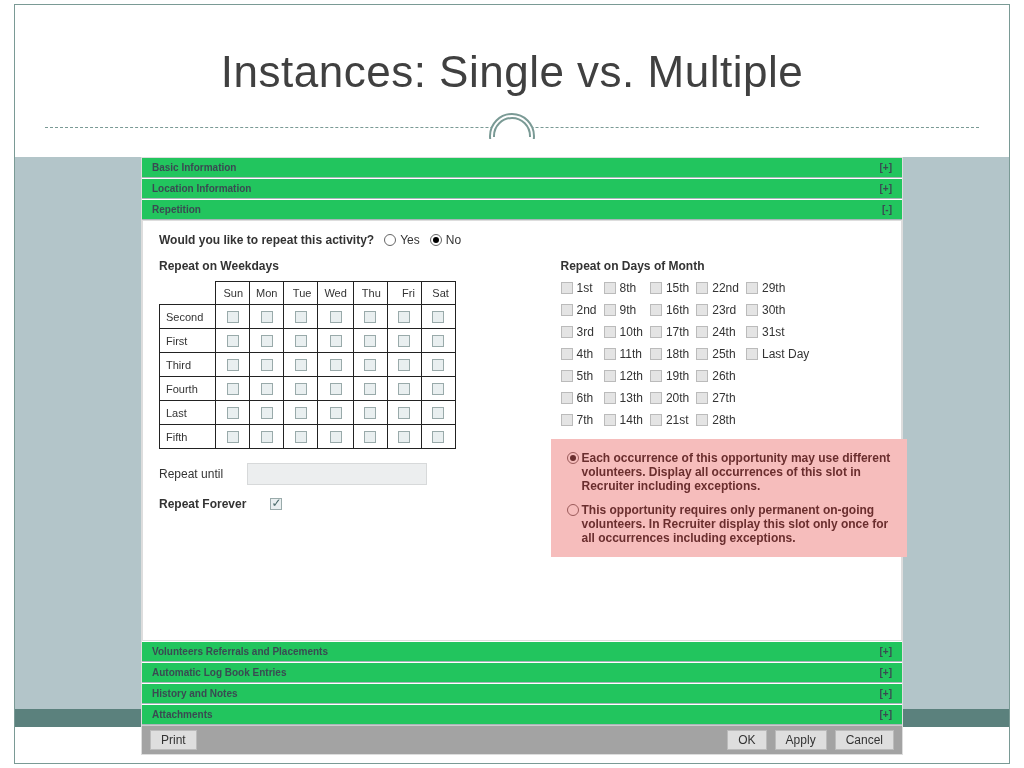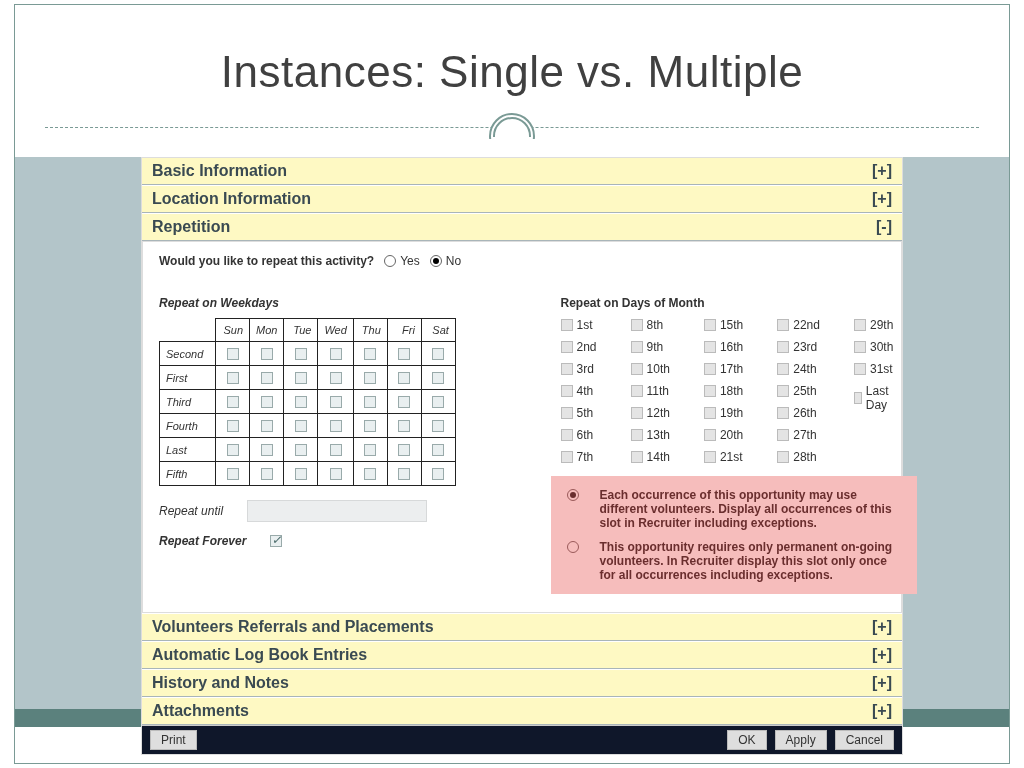--- a/index.html
+++ b/index.html
@@ -76,50 +76,50 @@
     top: 152px;
     left: 126px;
     right: 106px;
     bottom: 8px;
     background: #f3f3f3;
     border:1px solid #ddd;
     display:flex;
     flex-direction:column;
   }
   .accordion-row {
-    background: #fef9c3;
+    background: #22c55e;
     border-top:1px solid #fff;
     border-bottom:1px solid #a9b5b9;
     padding: 4px 10px;
     display:flex;
     justify-content:space-between;
     font-weight:bold;
     color:#3a4a52;
-    font-size:16px;
+    font-size:10px;
   }
   .accordion-row.first { border-top:none; }
   .main {
     background:#fff;
     border:1px solid #ddd;
     padding:12px 16px 8px 16px;
     flex: 1 1 auto;
     position:relative;
     display:flex;
     flex-direction:column;
   }
-  .q-line { display:flex; gap:10px; margin-bottom:28px; }
+  .q-line { display:flex; gap:10px; margin-bottom:12px; }
   .q-label { font-weight:bold; font-size:12px; }
   .radio { display:inline-flex; align-items:center; gap:4px; font-size:12px; }
   .radio-dot {
     width:12px;height:12px;border:1px solid #666;border-radius:50%;display:inline-flex;align-items:center;justify-content:center;background:#fff;
   }
   .radio-dot.sel::after { content:""; width:6px;height:6px;border-radius:50%;background:#000; }
 
   .cols { display:flex; gap:24px; }
-  .col-left { flex: 0 0 52%; font-style: italic; }
+  .col-left { flex: 0 0 52%; }
   .col-right { flex: 1; }
   .sec-head { font-weight:bold; font-size:12px; margin-bottom:8px; }
 
   .wk-table { border-collapse:collapse; }
   .wk-table th, .wk-table td { border:1px solid #222; text-align:center; font-size:11px; }
   .wk-table th { padding:5px 6px; font-weight:normal; background:#fff;text-align:right; }
   .wk-table thead th:first-child { border:none; background:transparent; }
   .wk-table td.rh { width:56px; text-align:left; padding-left:6px; background:#fff; }
   .wk-cell { width:34px; height:24px; }
   .chk {
@@ -131,46 +131,46 @@
 
   .below-table { margin-top:14px; display:flex; flex-direction:column; gap:12px; }
   .field-row { display:flex; align-items:center; gap:24px; font-size:12px; }
   .text-input {
     width:180px; height:22px; background:#eceeef; border:1px solid #d7d9da;
   }
   .desc-box {
     width:260px; height:52px; border:1px solid #aaa; background:#fff; margin-top:4px;
   }
 
-  .dom-grid { display:flex; gap:34px; }
+  .dom-grid { display:flex; gap:7px; }
   .dom-col { display:flex; flex-direction:column; gap:8px; font-size:12px; }
   .dom-item { display:flex; align-items:center; gap:4px; }
   .dom-item .chk { background:#e4e4e4; border-color:#bbb; }
 
   .highlight {
     margin-top:12px;
     background:#f6bdbc;
     padding:12px 16px;
     display:flex; flex-direction:column; gap:10px;
     font-size:12px;
     color:#6a2e2e;
     font-weight:bold;
     width:110%;
     margin-left:-10px;
   }
-  .opt-row { display:flex; gap:21px; align-items:flex-start; }
+  .opt-row { display:flex; gap:3px; align-items:flex-start; }
   .opt-radio {
     flex:0 0 auto;
     margin-top:1px;
     width:12px;height:12px;border:1px solid #9a5a5a;border-radius:50%;display:inline-flex;align-items:center;justify-content:center;background:#f6bdbc;
   }
   .opt-radio.sel::after { content:""; width:6px;height:6px;border-radius:50%;background:#6a2e2e; }
 
   .footer {
-    background:#0f172a;
+    background:#a3a3a3;
     border-top:1px solid #ccc;
     padding:4px 8px;
     display:flex;
     justify-content:space-between;
     align-items:center;
   }
   .btn {
     background:#dedede; border:1px solid #bbb; padding:2px 10px; font-size:12px;
   }
   .footer-right { display:flex; gap:8px;justify-content:flex-end; }

